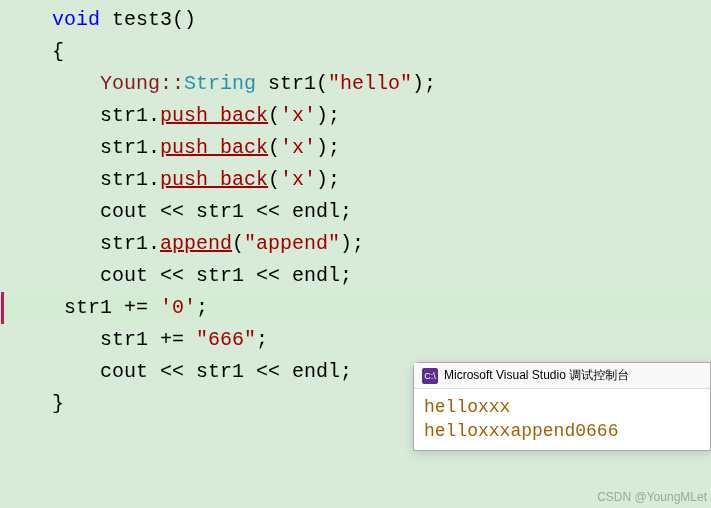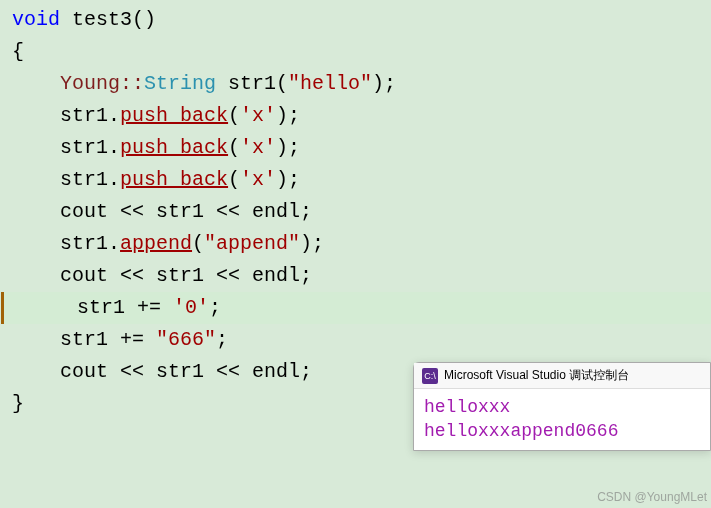--- a/index.html
+++ b/index.html
@@ -16,26 +16,27 @@
       position: relative;
       overflow: hidden;
     }
     .code-area {
       padding: 4px 0 4px 8px;
       line-height: 1.6;
     }
     .line {
       white-space: pre;
       padding-left: 4px;
+      margin-left: 40px;
     }
     .highlighted {
       background: #d4ecd4;
-      border-left: 3px solid #a16207;
+      border-left: 3px solid #be185d;
       margin-left: -7px;
-      padding-left: 25px;
+      padding-left: 12px;
     }
     .kw-void { color: #0000ff; }
     .kw-type { color: #2b91af; text-align: center; }
     .method { color: #a00000; text-decoration: underline; }
     .string { color: #a00000; }
     .namespace { color: #7f1d1d; }
     .char-lit { color: #a00000; }
     
     .console-window {
       position: absolute;
@@ -66,21 +67,21 @@
       align-items: center;
       justify-content: center;
       margin-right: 6px;
       border-radius: 2px;
     }
     .console-body {
       padding: 6px 10px;
       font-family: 'SimSun', 'Courier New', monospace;
       font-size: 18px;
       line-height: 1.35;
-      color: #a21caf;
+      color: #a16207;
     }
     .watermark {
       position: absolute;
       bottom: 4px;
       right: 4px;
       font-family: Arial, sans-serif;
       font-size: 12px;
       color: rgba(120,120,120,0.6);
     }
   </style>

